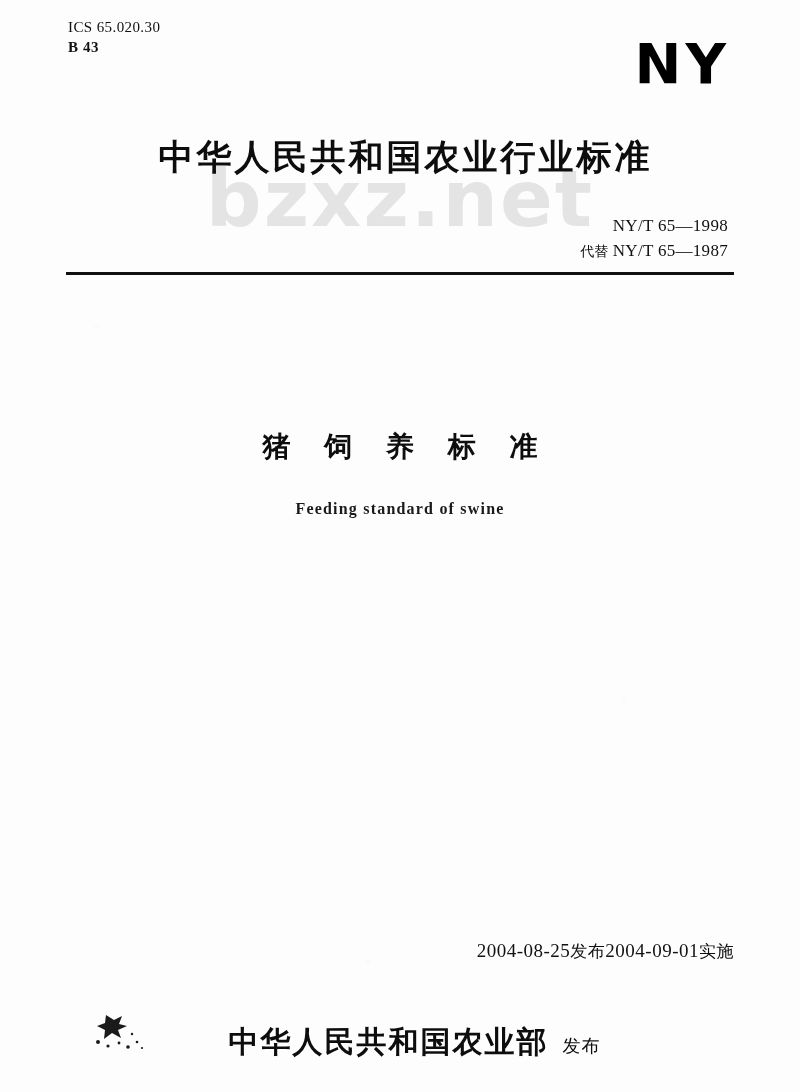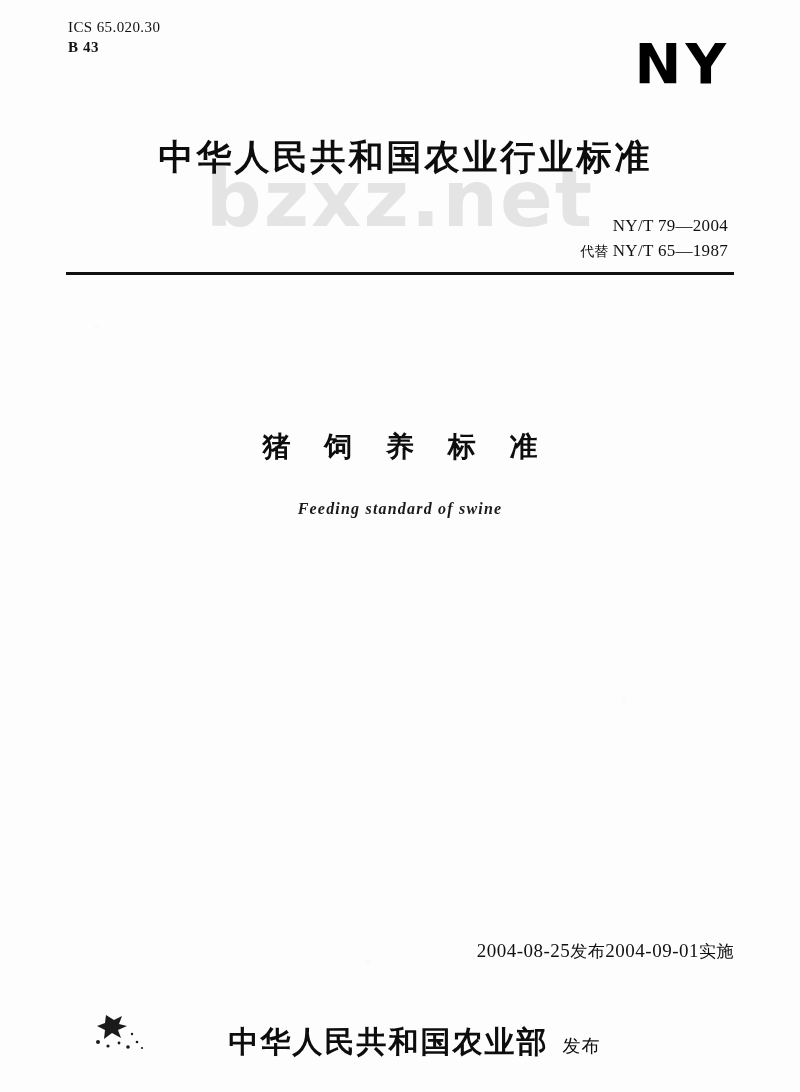--- a/index.html
+++ b/index.html
@@ -128,21 +128,20 @@
     position: absolute;
     left: 0;
     right: 0;
     top: 500px;
     text-align: center;
     font-family: "Liberation Serif", serif;
     font-weight: bold;
     font-size: 16px;
     letter-spacing: 1.2px;
     color: #1a1a1a;
-    font-style: italic;
   }
 
   .footer-dates {
     position: absolute;
     left: 66px;
     right: 66px;
     top: 940px;
     display: flex;
     justify-content: flex-end;
     align-items: baseline;
@@ -198,21 +197,21 @@
     <div class="ics-line2">B 43</div>
   </div>
 
   <div class="ny-logo">NY</div>
 
   <div class="watermark">bzxz.net</div>
 
   <div class="main-title">中华人民共和国农业行业标准</div>
 
   <div class="std-no">
-    <div>NY/T 79—2004</div>
+    <div>NY/T 65—1998</div>
     <div>
       <span class="repl-label">代替</span>
       <span>NY/T 65—1987</span>
     </div>
   </div>
 
   <div class="rule"></div>
 
   <div class="doc-title-cn">猪 饲 养 标 准</div>
   <div class="doc-title-en">Feeding standard of swine</div>

